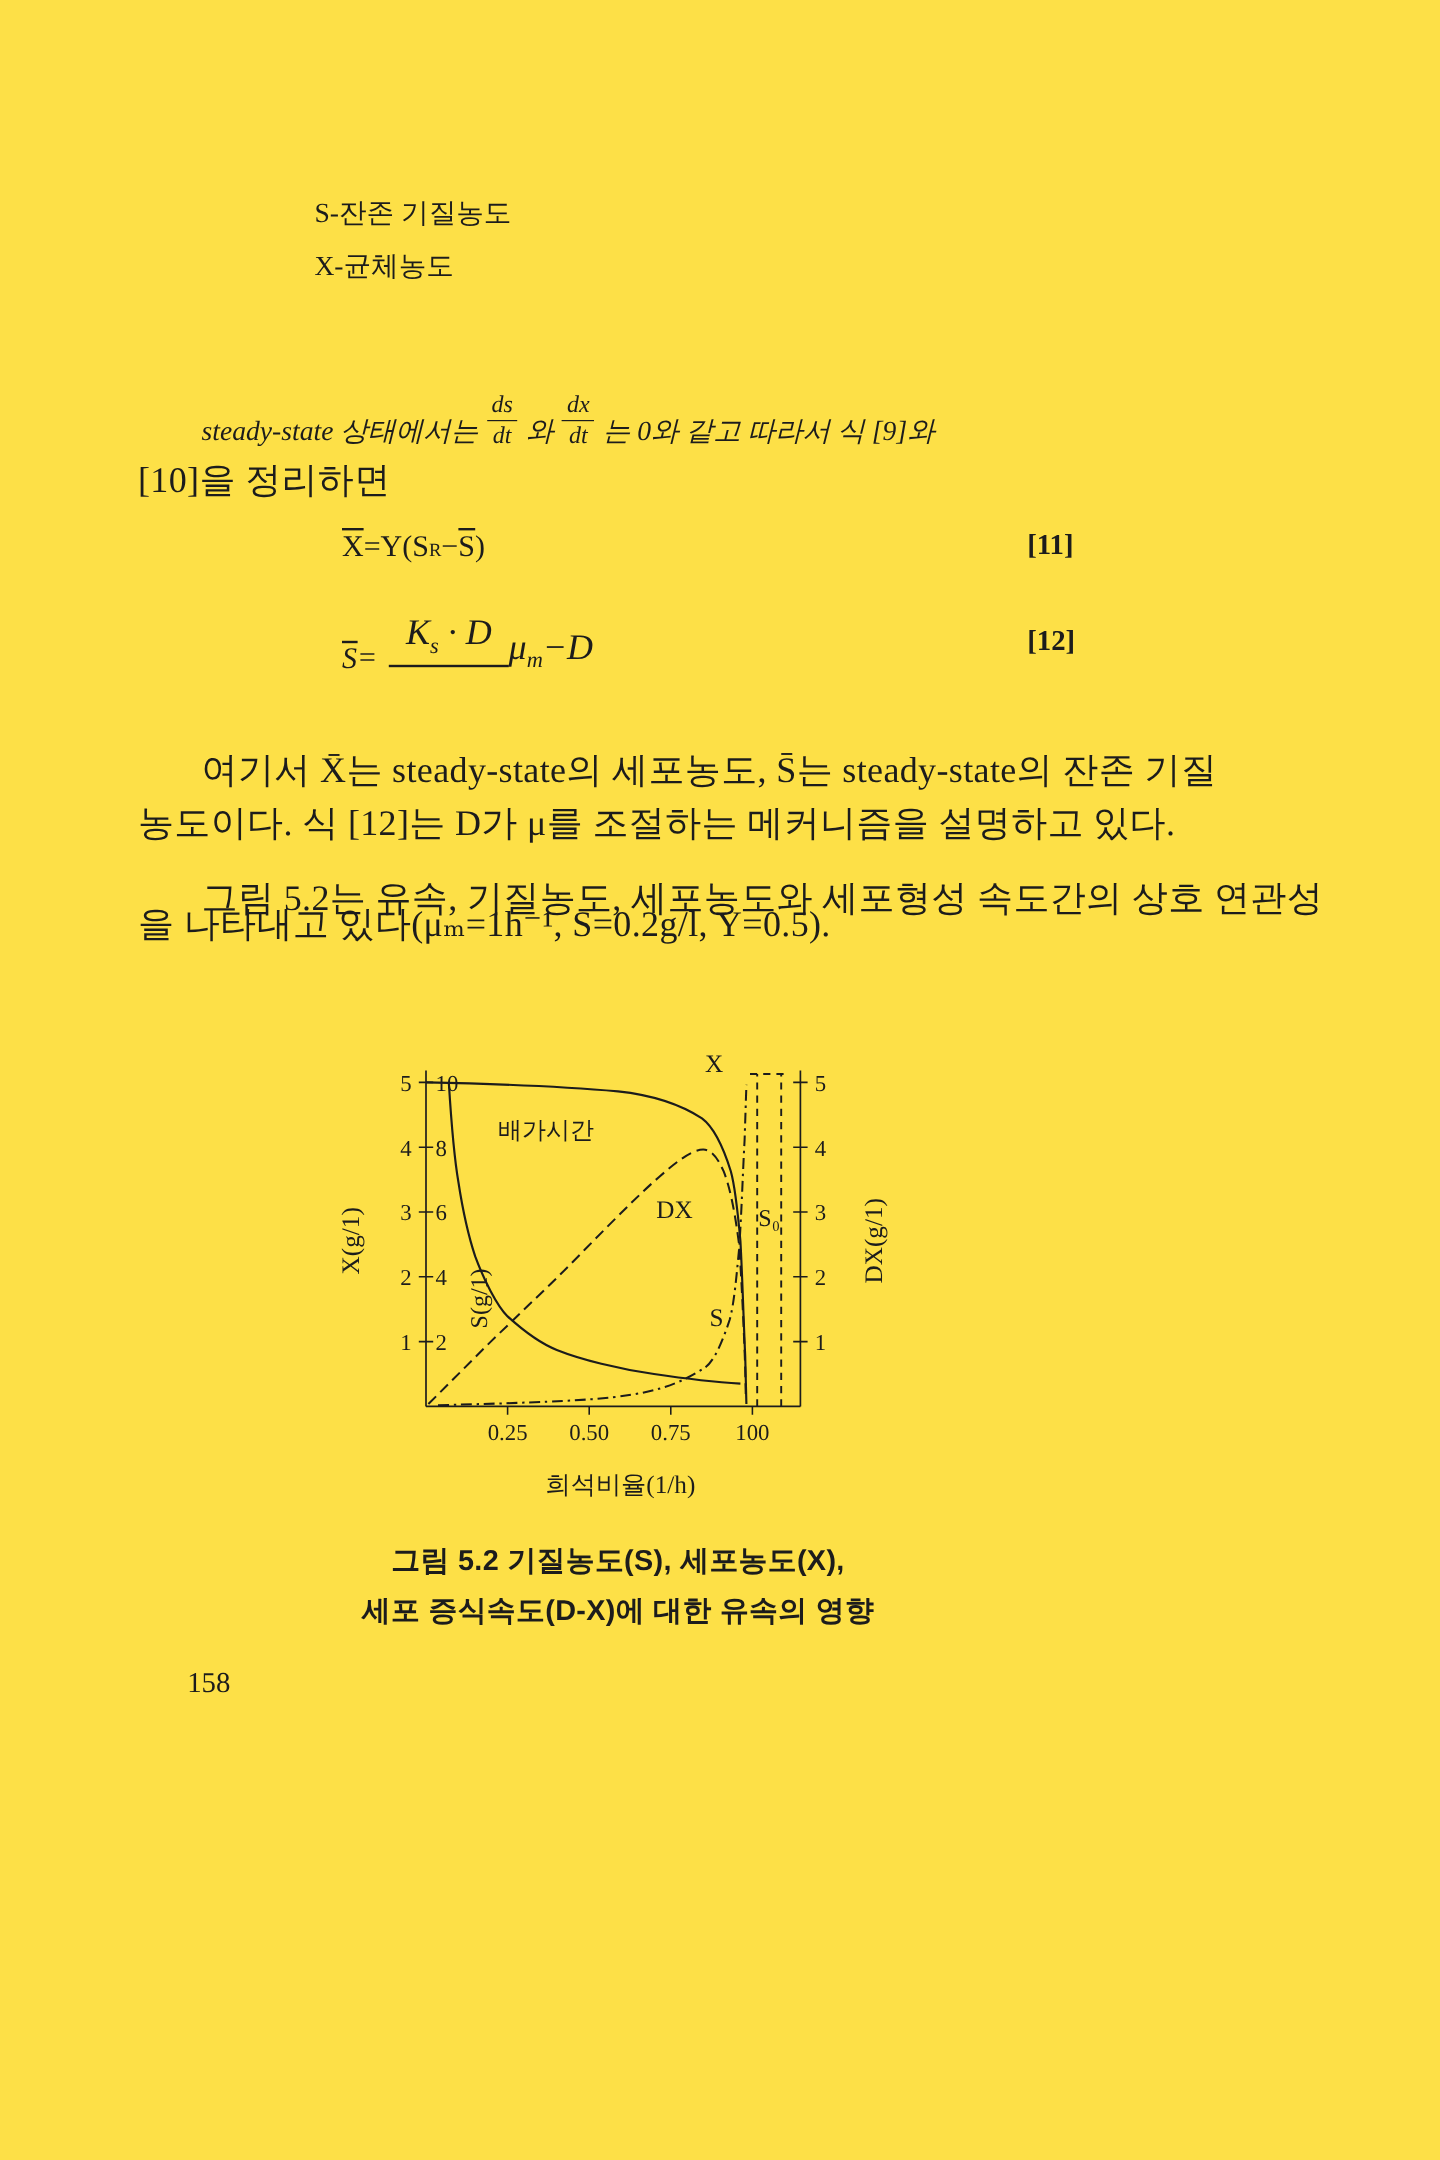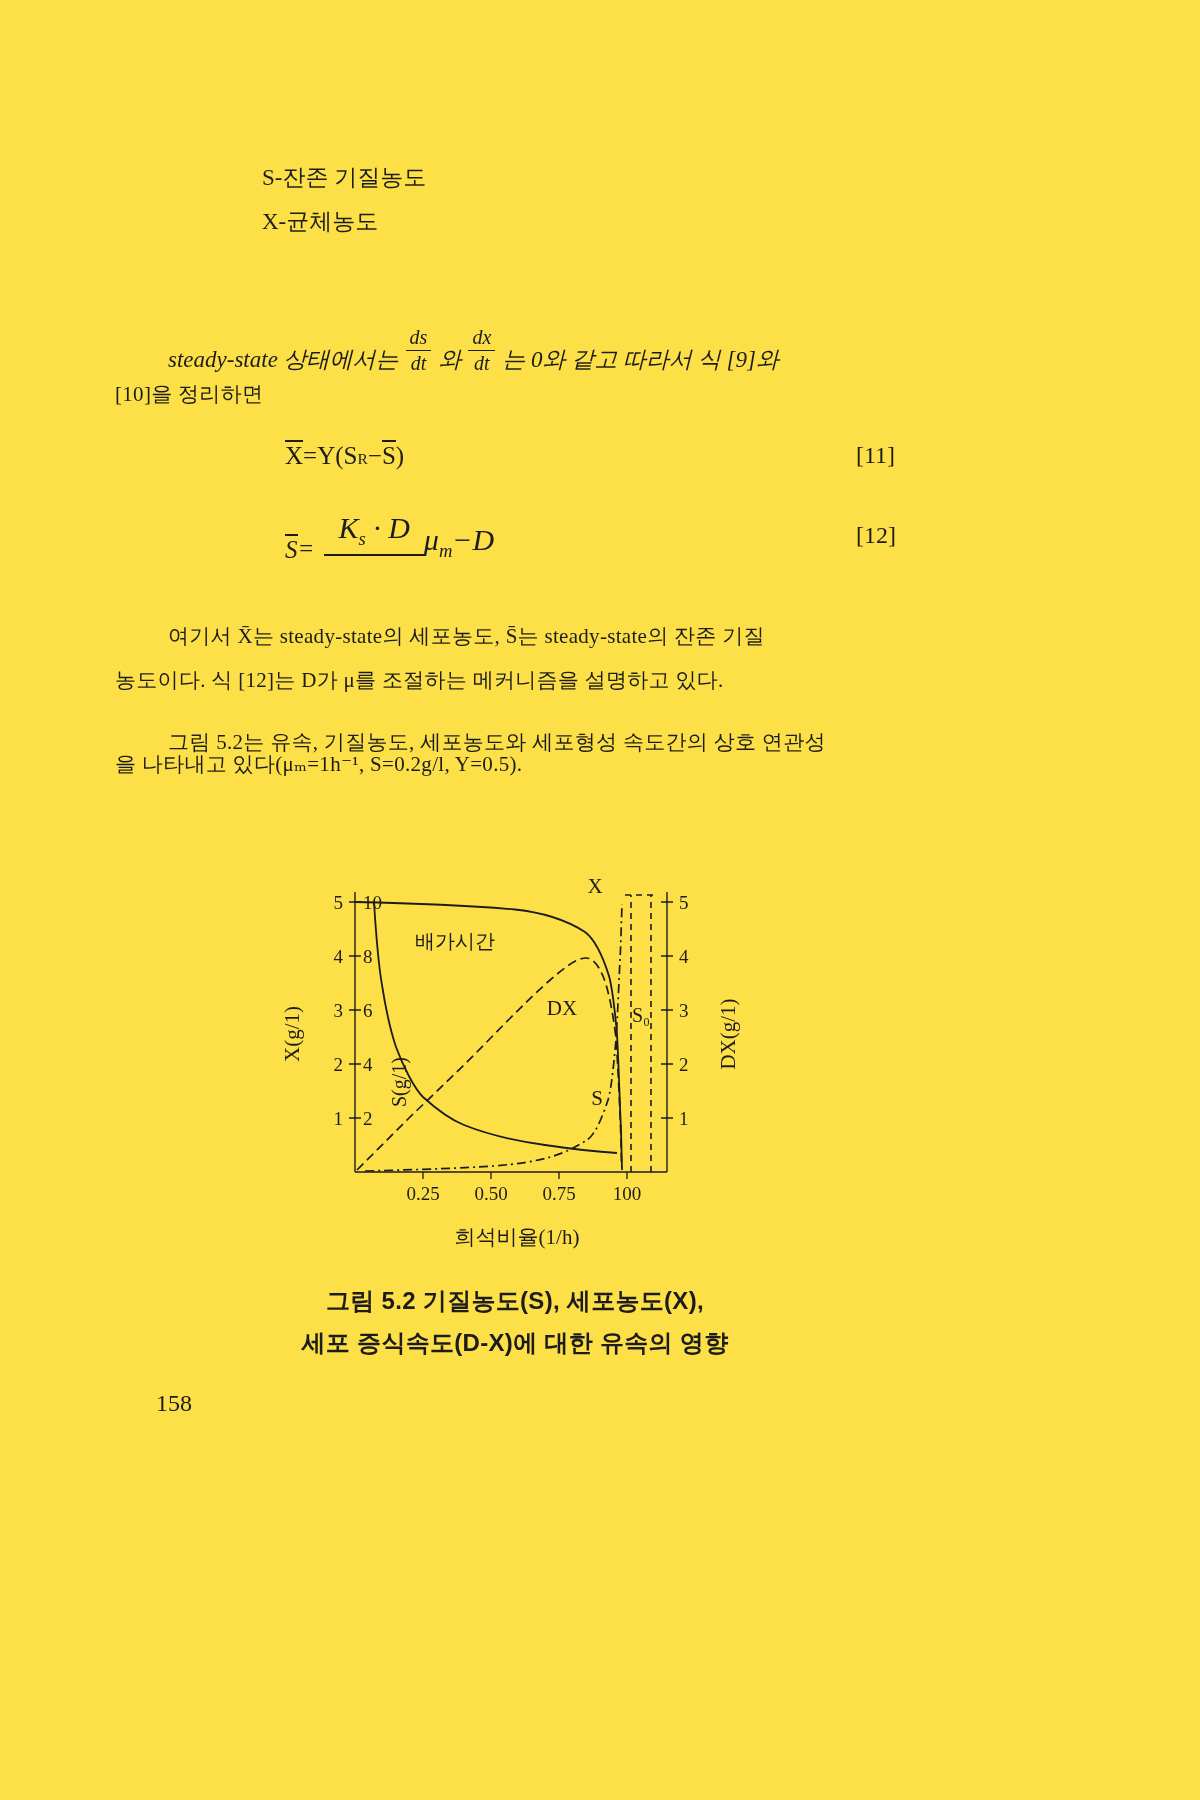--- a/index.html
+++ b/index.html
@@ -6,25 +6,25 @@
   .page{
     position:relative;
     width:1200px;height:1800px;
     margin:0 auto;
     background:#fde047;
     font-family:"Liberation Serif","DejaVu Serif",serif;
     color:#1c1c1c;
     overflow:hidden;
   }
   .abs{position:absolute;}
-  .body-text{font-size:21px;letter-spacing:0.3px;white-space:nowrap;}
+  .body-text{font-size:30px;letter-spacing:0.3px;white-space:nowrap;}
   .def-line{font-size:23px;line-height:44px;white-space:nowrap;}
   .eq-row{display:flex;align-items:baseline;font-size:25px;white-space:nowrap;}
   .eq-row-c{display:flex;align-items:flex-end;font-size:25px;white-space:nowrap;font-style:italic;}
-  .eq-num{font-size:24px;}
+  .eq-num{font-size:24px;font-weight:bold;}
   sub{font-size:0.62em;}
   .ov{display:inline-block;border-top:2px solid #1c1c1c;padding-top:1px;line-height:1.05;}
   .sfrac{display:inline-flex;flex-direction:column;align-items:center;font-size:20px;line-height:1.15;margin:0 7px;}
   .sfrac .n{border-bottom:1.6px solid #1c1c1c;padding:0 4px 1px;}
   .sfrac .d{padding-top:1px;}
   .bigfrac{display:inline-flex;flex-direction:row;align-items:center;font-size:30px;line-height:1.3;margin-left:10px;}
   .bigfrac .n{border-bottom:2px solid #1c1c1c;padding:0 14px 3px;}
   .bigfrac .d{padding-top:20px;}
   .caption{
     font-family:"Liberation Sans","DejaVu Sans",sans-serif;

